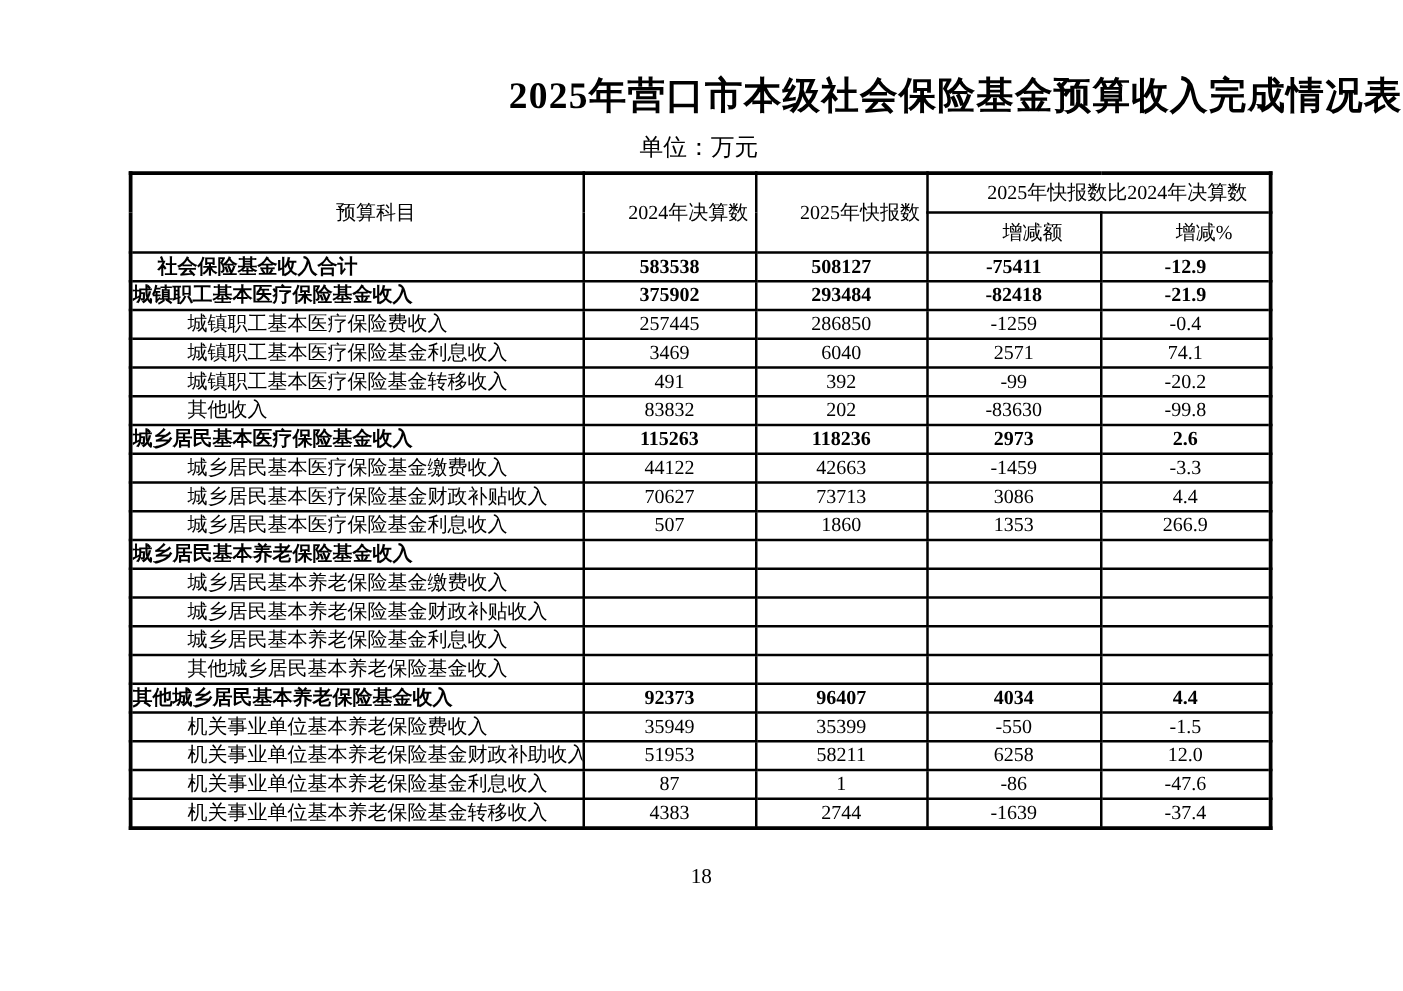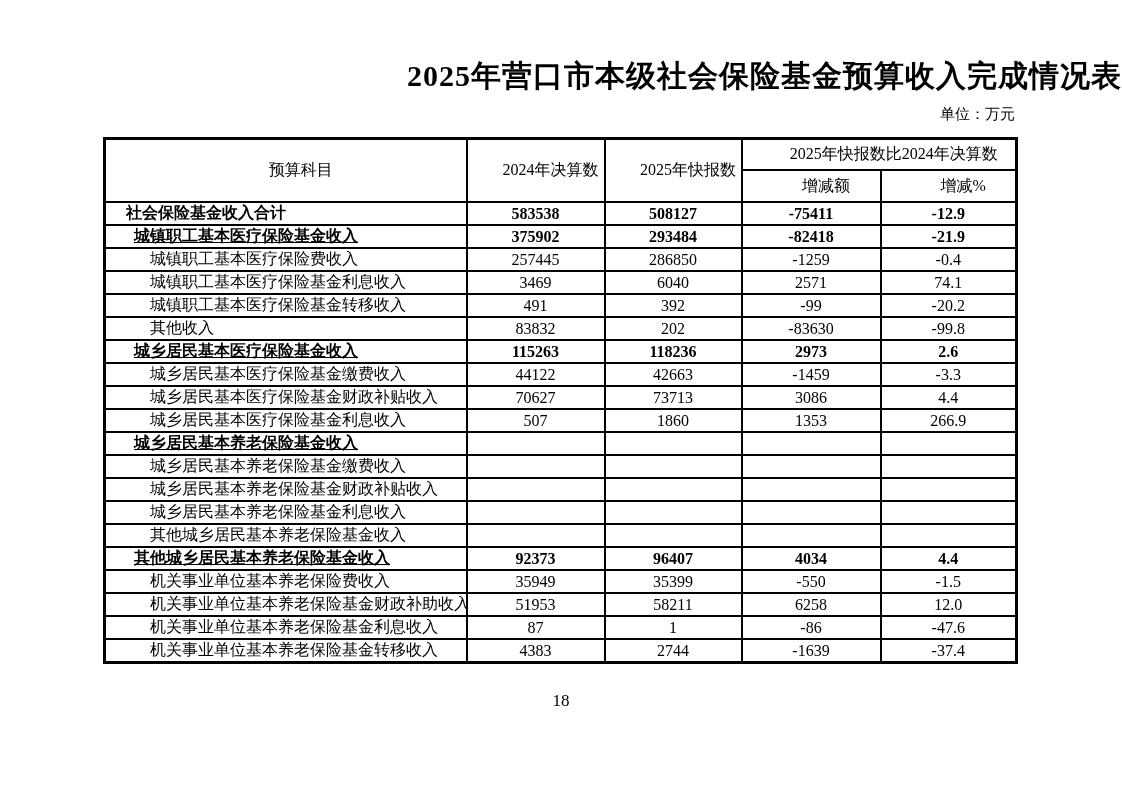--- a/index.html
+++ b/index.html
@@ -26,22 +26,22 @@
     font-size: 30px;
     font-weight: bold;
     letter-spacing: 1px;
     margin: 0;
   }
   .unit-label {
     position: absolute;
     top: 105px;
     left: 103px;
     width: 912px;
-    text-align: right;
-    font-size: 15px;
+    text-align: center;
+    font-size: 19px;
   }
   table.budget-table {
     position: absolute;
     top: 137px;
     left: 103px;
     width: 912px;
     border-collapse: collapse;
     table-layout: fixed;
     border: 3px solid #000;
     font-size: 16px;
@@ -57,21 +57,21 @@
     font-weight: normal;
     text-align: center;
     vertical-align: middle;
     padding-left: 30px;
   }
   thead tr.hdr-top th { height: 29px; }
   thead tr.hdr-bottom th { height: 30px; }
   tbody td { height: 21px; vertical-align: middle; }
   td.name { text-align: left; }
   td.name.lvl0 { padding-left: 20px; }
-  td.name.lvl1 { padding-left: 28px; text-decoration: underline; }
+  td.name.lvl1 { padding-left: 0; }
   td.name.lvl2 { padding-left: 44px; }
   td.num { text-align: center; }
   tr.bold td { font-weight: bold; }
   .page-number {
     position: absolute;
     top: 691px;
     left: 0;
     width: 100%;
     text-align: center;
     font-size: 17px;

